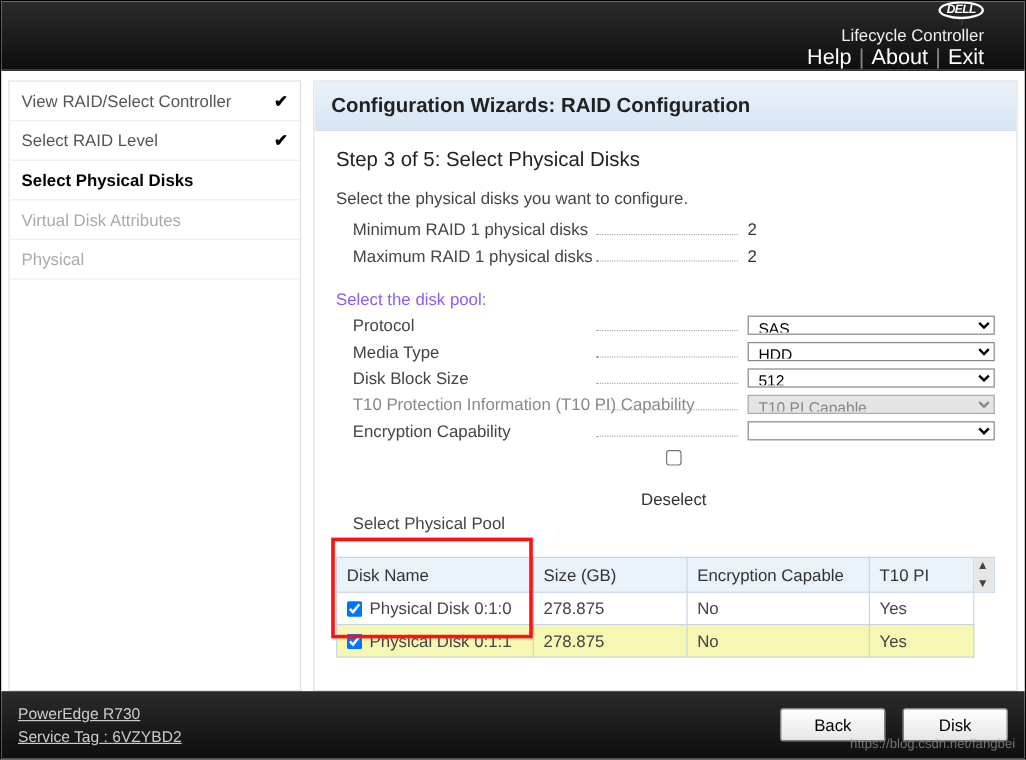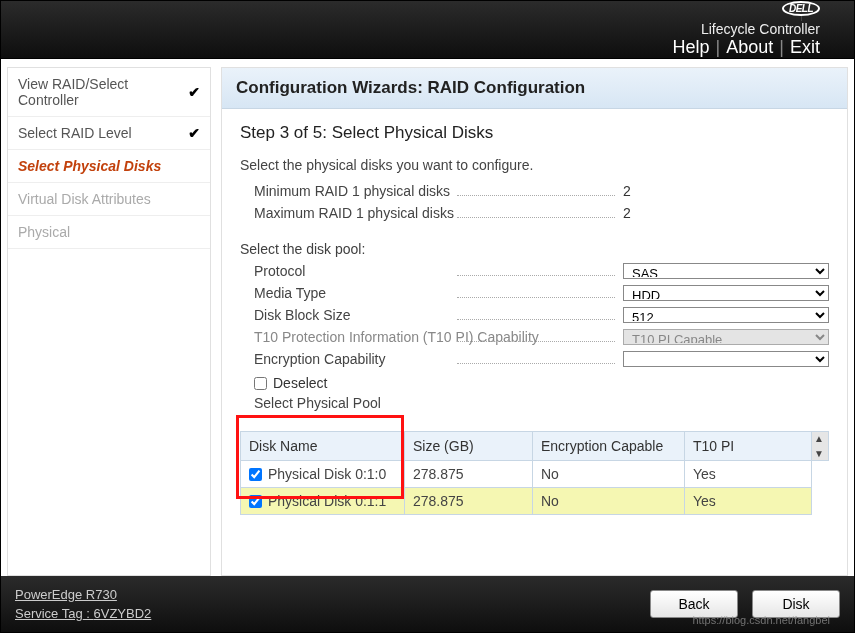--- a/index.html
+++ b/index.html
@@ -5,59 +5,59 @@
   * { box-sizing: border-box; margin: 0; padding: 0; }
   body { font-family: Arial, Helvetica, sans-serif; font-size: 14px; color: #333; background: #fff; width: 855px; height: 633px; overflow: hidden; position: relative; border: 1px solid #000; }
   .topbar { height: 58px; background: linear-gradient(#2b2b2b, #0e0e0e); display: flex; align-items: flex-end; padding: 0 34px; color: #fff; border-bottom: 1px solid #000; flex-direction: column; }
   .logo { width: 38px; height: 38px; border: 2px solid #fff; border-radius: 50%; display: flex; align-items: center; justify-content: center; font-size: 10px; font-style: italic; font-weight: bold; letter-spacing: -0.5px; }
   .vdiv { width: 1px; height: 40px; background: #444; margin: 0 18px; }
   .product { font-size: 14px; color: #eee; }
   .topbar-right { margin-left: auto; display: flex; gap: 6px; font-size: 18px; }
   .topbar-right span.sep { color: #888; }
   .topbar-right a { color: #fff; text-decoration: none; }
   .mainwrap { display: flex; position: absolute; top: 66px; left: 6px; right: 6px; bottom: 56px; }
-  .sidebar { width: 204px; border: 1px solid #e0e0e0; background: #fff; }
+  .sidebar { width: 244px; border: 1px solid #e0e0e0; background: #fff; }
   .sidebar-item { padding: 8px 10px; border-bottom: 1px solid #eee; font-size: 14px; color: #555; position: relative; display: flex; align-items: center; }
-  .sidebar-item.current { font-weight: bold; color: #c2410c; font-style: italic; }
+  .sidebar-item.current { font-weight: bold; color: #000000; }
   .sidebar-item.disabled { color: #aaa; }
   .sidebar-item .check { margin-left: auto; font-weight: bold; color: #000; }
   .content { flex: 1; border: 1px solid #e0e0e0; margin-left: 10px; padding: 0; overflow: hidden; }
   .titlebar { background: linear-gradient(#eaf2fa, #d7e6f4); border-bottom: 1px solid #c7d6e4; padding: 10px 14px; font-size: 17px; font-weight: bold; color: #222; }
   .cbody { padding: 14px 18px; }
   .step { font-size: 17px; color: #222; margin-bottom: 14px; }
   .instr { font-size: 14px; color: #444; margin-bottom: 10px; }
   .row { display: flex; align-items: center; margin: 6px 0; font-size: 14px; }
   .row .lbl { width: 195px; color: #444; white-space: nowrap; flex-shrink: 0; }
   .row .dots { flex: 1; border-bottom: 1px dotted #aaa; margin: 0 8px; height: 1px; align-self: center; position: relative; top: 4px; }
   .row .val { width: 206px; text-align: left; color: #333; flex-shrink: 0; }
   .row select { width: 206px; height: 16px; border: 1px solid #888; font-size: 13px; padding: 1px 4px; background: #fff; flex-shrink: 0; }
   .row select.disabled { background: #d9d9d9; color: #555; }
-  .subhead { font-size: 14px; color: #404040; margin: 20px 0 4px; }
+  .subhead { font-size: 14px; color: #8b5cf6; margin: 20px 0 4px; }
   .indent { padding-left: 14px; }
-  .deselect { margin: 8px 0 4px 14px; font-size: 14px; display: flex; align-items: center; gap: 6px; }
+  .deselect { margin: 8px 0 4px 14px; font-size: 14px; display: flex; align-items: center; gap: 20px; flex-direction: column; }
   .deselect input { width: 13px; height: 13px; }
   .pool-lbl { margin-left: 14px; font-size: 14px; color: #444; }
   .tablewrap { position: relative; margin-top: 20px; }
   .redbox { position: absolute; border: 3px solid #f11; top: -16px; left: -4px; width: 168px; height: 84px; pointer-events: none; z-index: 5; }
   table { border-collapse: collapse; width: 100%; font-size: 14px; }
   th { background: #eaf2fa; border: 1px solid #c7d6e4; padding: 6px 8px; text-align: left; font-weight: normal; color: #333; }
   td { border: 1px solid #c7d6e4; padding: 5px 8px; color: #444; }
   tr.rowsel td { background: #f5f7b2; }
   tr.rownosel td { background: #fff; }
   .cbcell { display: flex; align-items: center; gap: 6px; }
   .cbcell input { width: 13px; height: 13px; }
   .scrollcol { width: 16px; background: #e6e6e6; border: 1px solid #c7d6e4; position: relative; }
   .scrollcol .arr { position: absolute; left: 2px; font-size: 10px; color: #444; }
   .scrollcol .arr.up { top: 1px; }
   .scrollcol .arr.dn { bottom: 1px; }
   .footer { position: absolute; bottom: 0; left: 0; right: 0; height: 56px; background: linear-gradient(#2b2b2b, #0e0e0e); display: flex; align-items: center; padding: 0 14px; color: #ccc; }
   .footer .finfo { font-size: 13px; line-height: 1.5; text-decoration: underline; }
   .footer .fbtns { margin-left: auto; display: flex; gap: 14px; }
   .footer button { width: 88px; height: 28px; background: linear-gradient(#fff,#e6e6e6); border: 1px solid #888; border-radius: 3px; font-size: 14px; cursor: pointer; }
-  .watermark { position: absolute; right: 24px; bottom: 6px; font-size: 11px; color: #999; opacity: 0.7; pointer-events: none; }
+  .watermark { position: absolute; right: 8px; bottom: 6px; font-size: 11px; color: #999; opacity: 0.7; pointer-events: none; }
 </style>
 </head>
 <body>
 
 <div class="topbar">
   <div class="logo">DELL</div>
   <div class="vdiv"></div>
   <div class="product">Lifecycle Controller</div>
   <div class="topbar-right">
     <a>Help</a>

